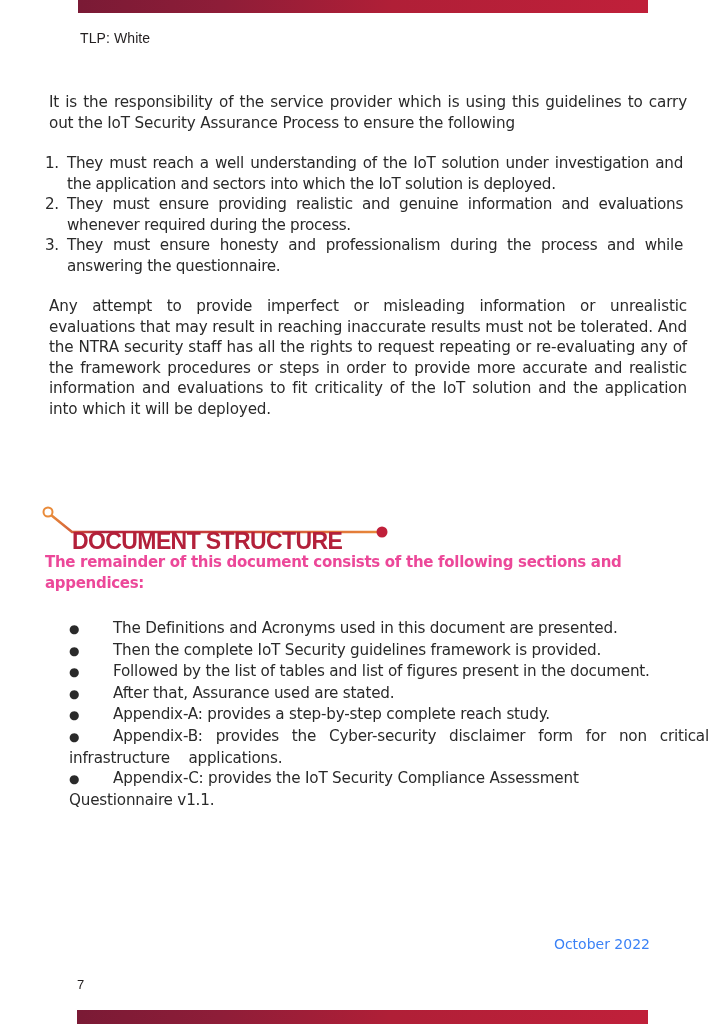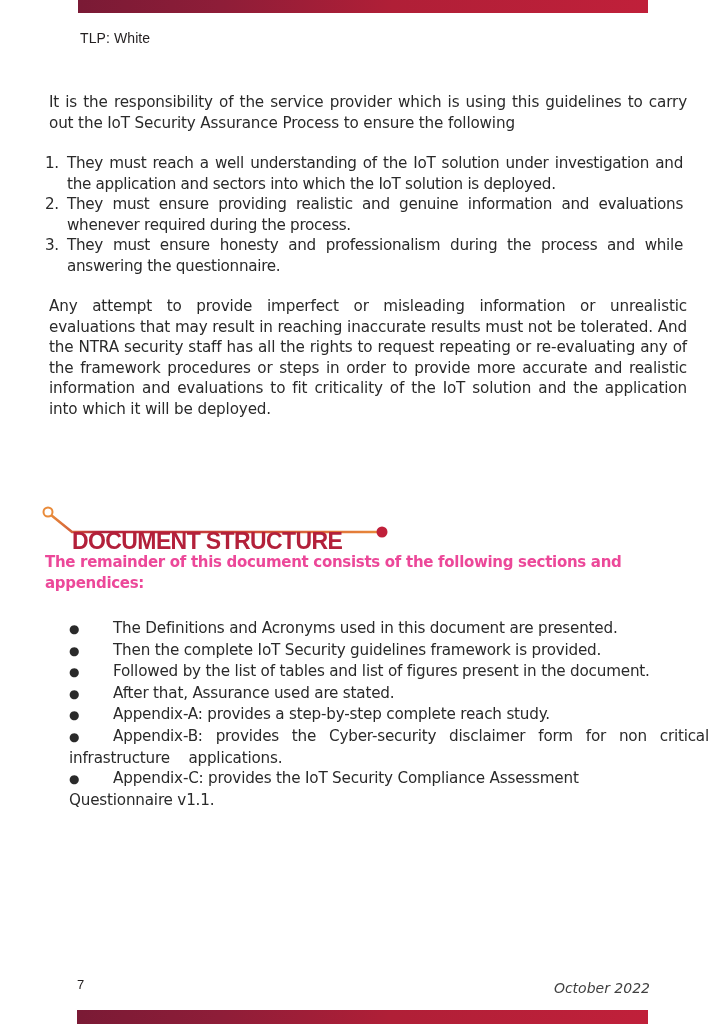--- a/index.html
+++ b/index.html
@@ -48,21 +48,21 @@
 
   .bullets {
     position: absolute; left: 45px; top: 618px; width: 640px;
     font-family: "DejaVu Sans", sans-serif; font-size: 15.2px; line-height: 20.6px; color: #2a2a2a;
     list-style: none; letter-spacing: -0.2px; margin-left: 24px;
   }
   .bullets li { text-indent: 0; }
   .bullets .dot { display: inline-block; width: 44px; font-size: 12px; }
 
   .page-num { position: absolute; left: 77px; top: 977px; font-size: 13px; color: #231f20; }
-  .date { position: absolute; right: 75px; top: 980px; font-family: "DejaVu Sans", sans-serif; font-size: 14px; color: #404040; font-style: italic; }
+  .date { position: absolute; right: 75px; top: 936px; font-family: "DejaVu Sans", sans-serif; font-size: 14px; color: #3b82f6; }
 </style>
 </head>
 <body>
 
 <div class="top-bar"></div>
 <div class="tlp">TLP: White</div>
 
 <p class="body-text p1">It is the responsibility of the service provider which is using this guidelines to carry out the IoT Security Assurance Process to ensure the following</p>
 
 <ol class="list1">

